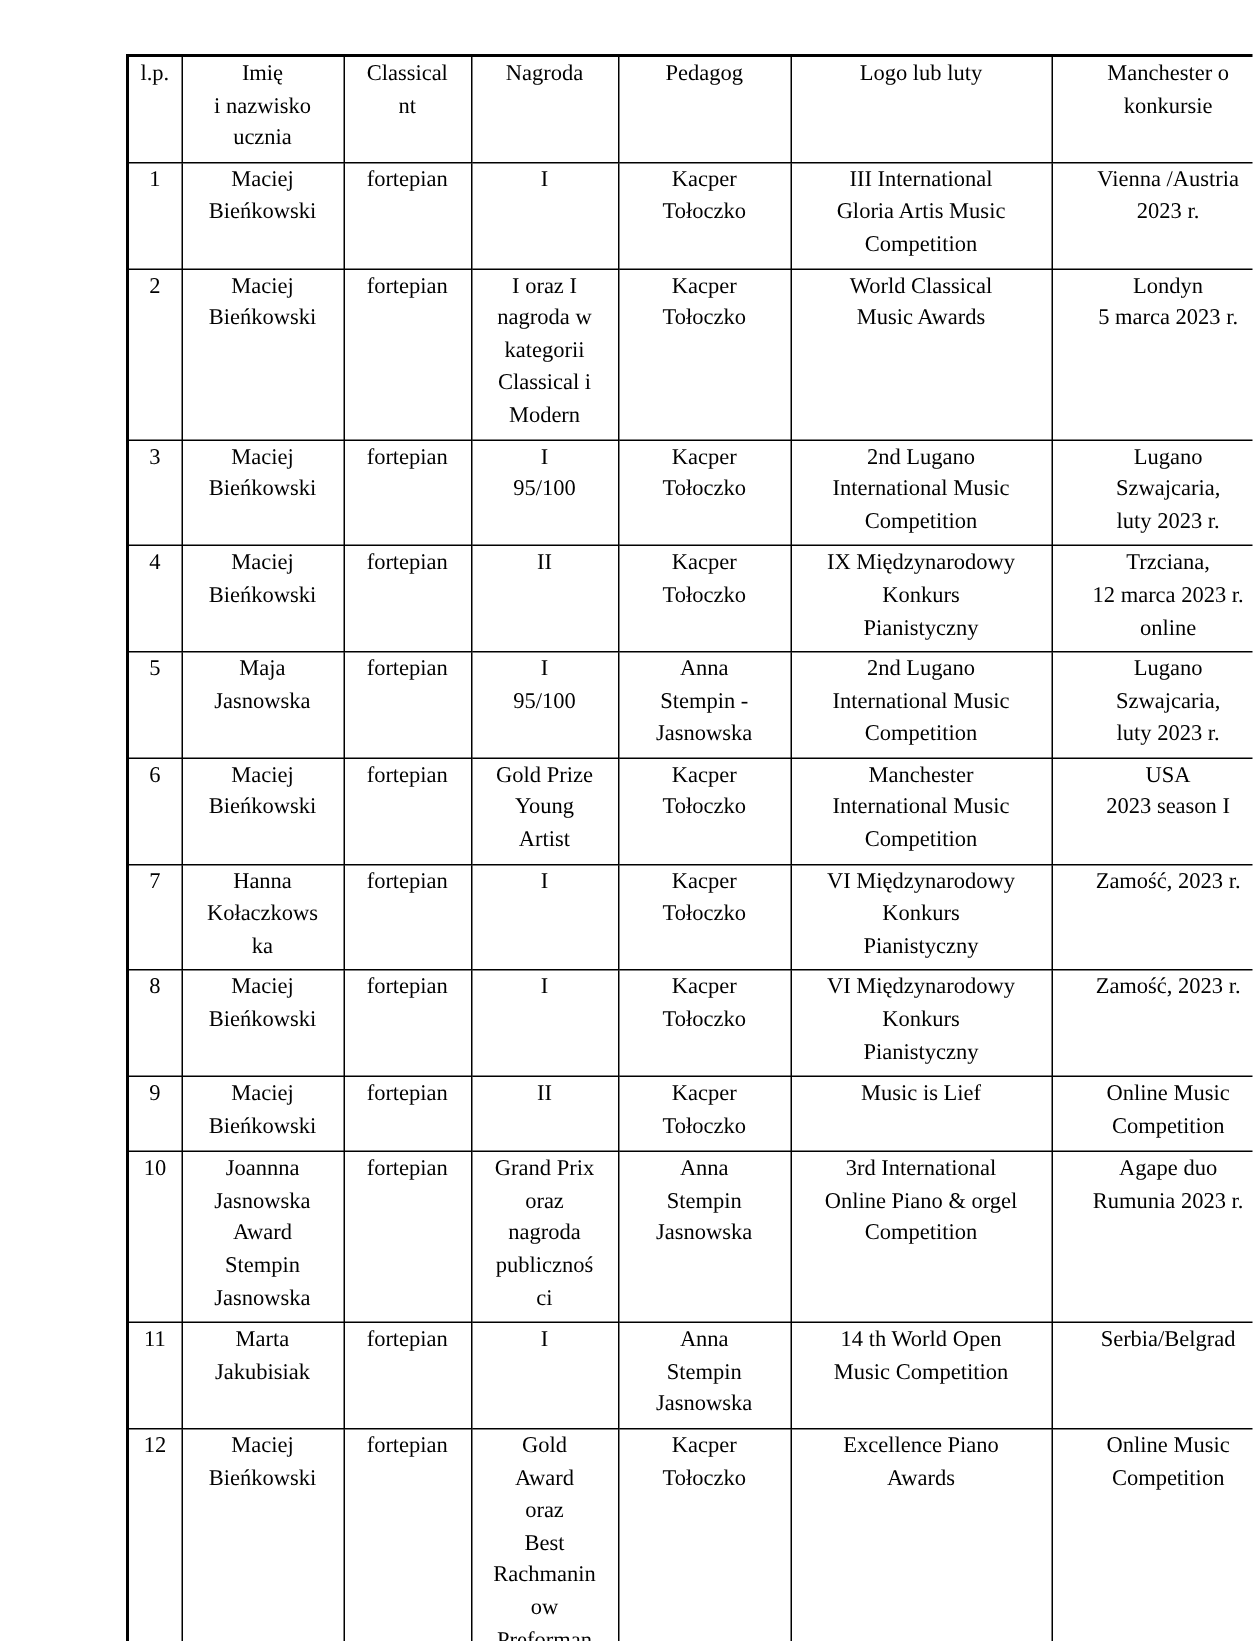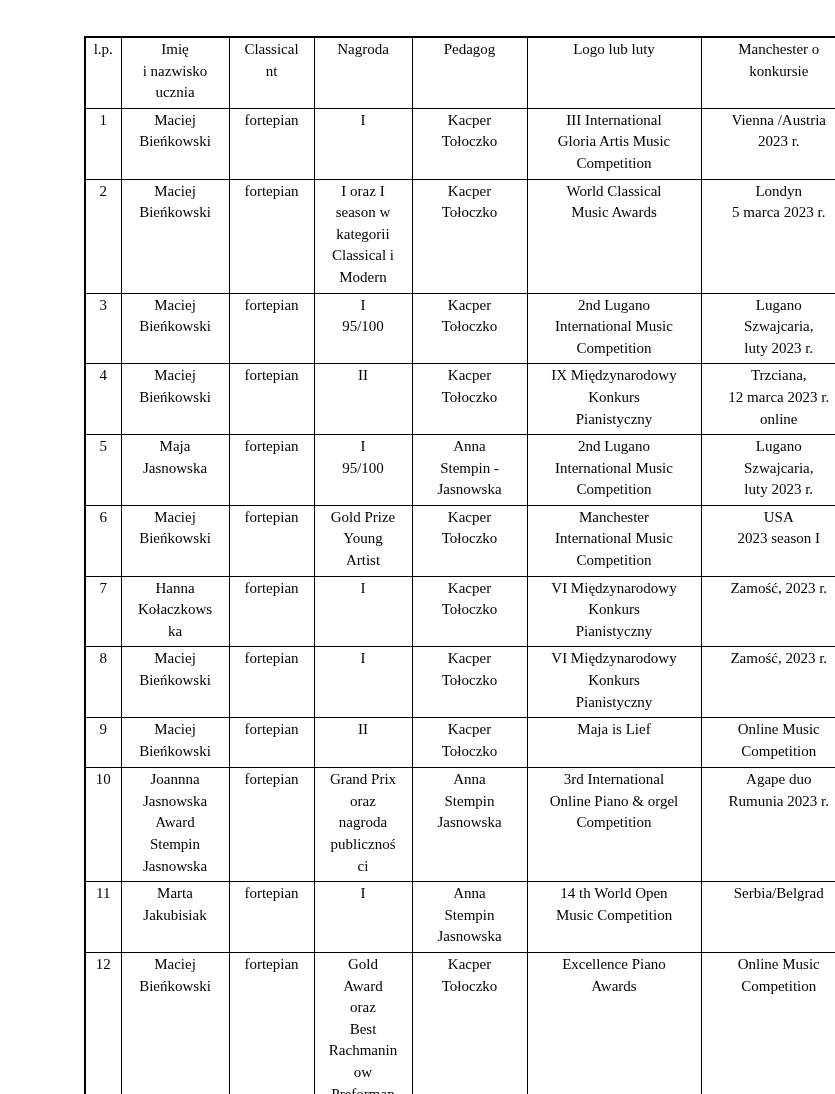--- a/index.html
+++ b/index.html
@@ -107,21 +107,21 @@
 Competition</td>
           <td>Vienna /Austria
 2023 r.</td>
         </tr>
         <tr data-row="1">
           <td>2</td>
           <td>Maciej
 Bieńkowski</td>
           <td>fortepian</td>
           <td>I oraz I
-season w
+nagroda w
 kategorii
 Classical i
 Modern</td>
           <td>Kacper
 Tołoczko</td>
           <td>World Classical
 Music Awards</td>
           <td>Londyn
 5 marca 2023 r.</td>
         </tr>
@@ -217,21 +217,21 @@
           <td>Zamość, 2023 r.</td>
         </tr>
         <tr data-row="8">
           <td>9</td>
           <td>Maciej
 Bieńkowski</td>
           <td>fortepian</td>
           <td>II</td>
           <td>Kacper
 Tołoczko</td>
-          <td>Maja is Lief</td>
+          <td>Music is Lief</td>
           <td>Online Music
 Competition</td>
         </tr>
         <tr data-row="9">
           <td>10</td>
           <td>Joannna
 Jasnowska
 Award
 Stempin
 Jasnowska</td>

